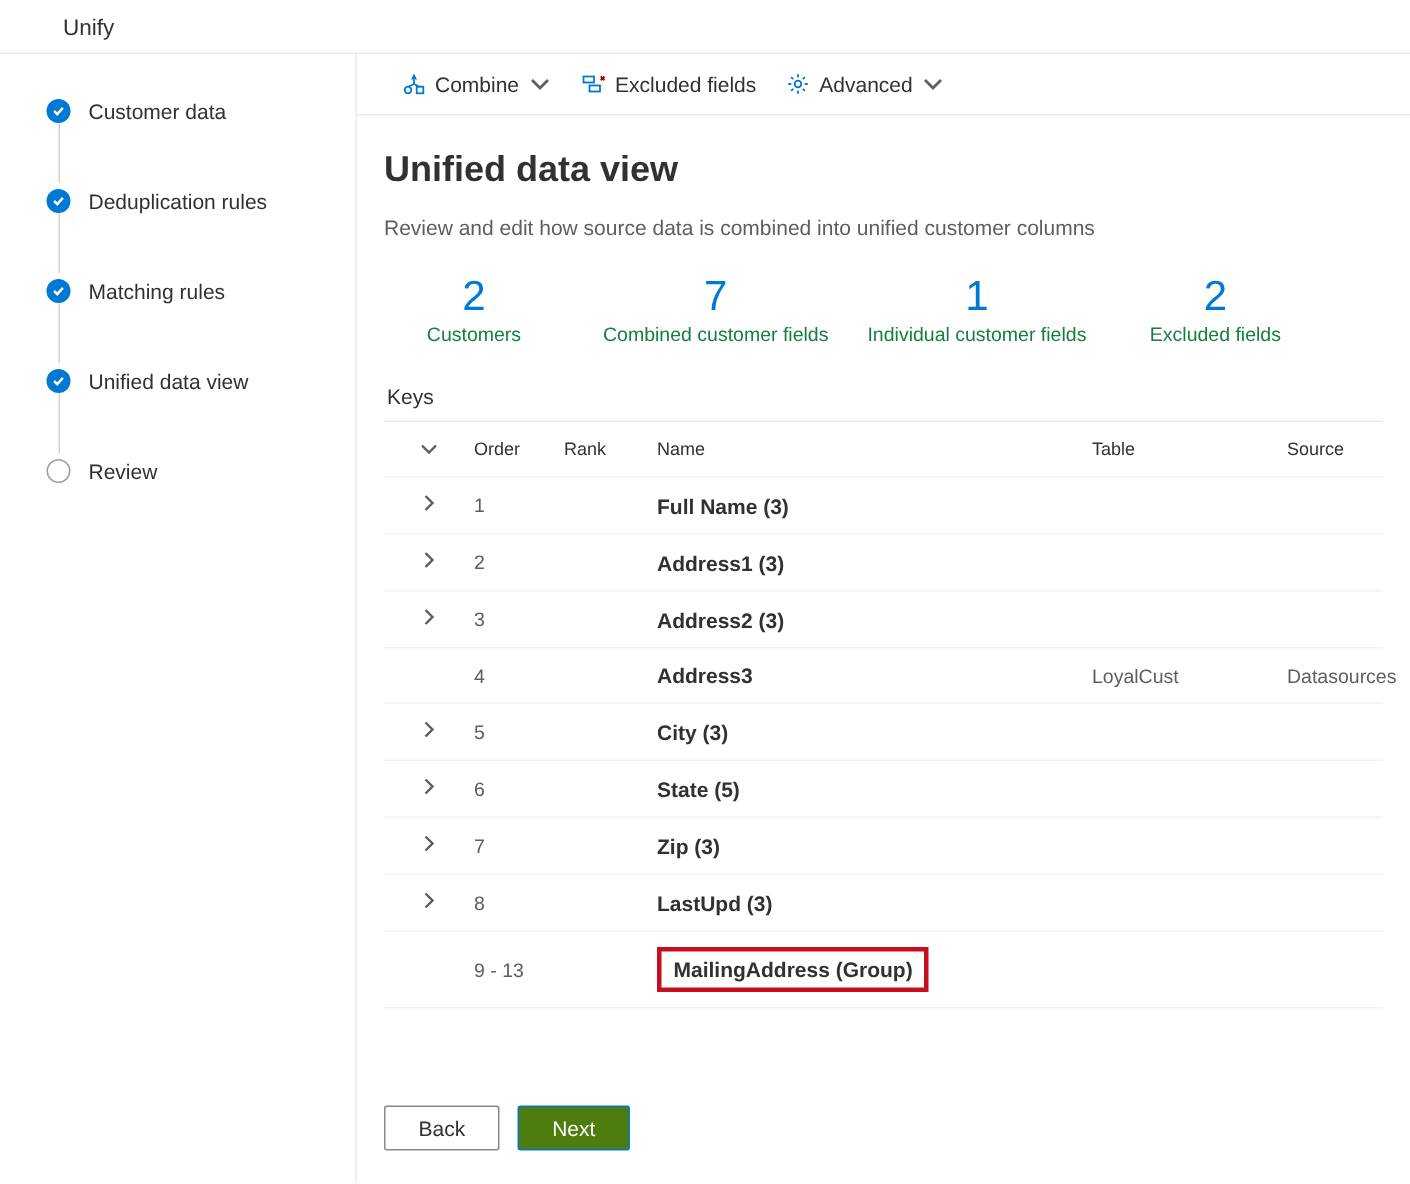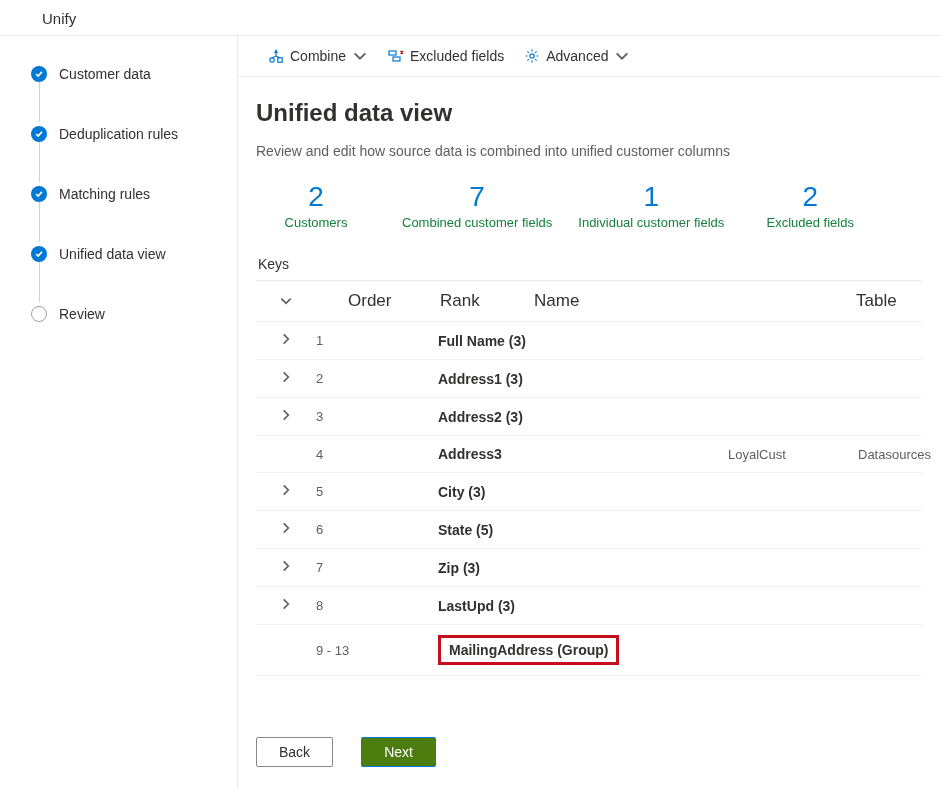--- a/index.html
+++ b/index.html
@@ -27,29 +27,29 @@
   .subtitle { color: #605e5c; margin-bottom: 22px; }
   .stats { display: flex; gap: 26px; margin-bottom: 18px; }
   .stat { text-align: center; min-width: 120px; }
   .stat-val { font-size: 28px; color: #0078d4; font-weight: 400; }
   .stat-label { font-size: 13px; color: #15803d; margin-top: 2px; }
   .tabs { display: flex; gap: 22px; border-bottom: 1px solid #edebe9; margin-bottom: 0; }
   .tab { padding: 8px 2px; cursor: pointer; font-size: 14px; color: #323130; }
   .tab.active { border-bottom: 3px solid #0078d4; font-weight: 600; }
   .table { width: 100%; }
   .thead, .trow { display: grid; grid-template-columns: 60px 60px 62px 290px 130px 84px; align-items: center; padding: 10px 0; border-bottom: 1px solid #f3f2f1; }
-  .thead { font-size: 17px; color: #323130; gap: 32px; }
+  .thead { font-size: 12px; color: #323130; }
   .thead .th.chev-col { display: flex; justify-content: center; }
   .chev-cell { display: flex; justify-content: center; }
   .chev { width: 14px; height: 14px; color: #605e5c; }
   .cell { font-size: 14px; color: #323130; }
   .cell.name { font-weight: 600; }
   .cell.muted { color: #605e5c; font-size: 13px; font-weight: 400; }
   .highlight-box { border: 3px solid #c50f1f; padding: 4px 8px; display: inline-block; }
-  .footer { padding: 18px 30px 22px 18px; display: flex; gap: 28px; align-items: center; }
+  .footer { padding: 18px 30px 22px 18px; display: flex; gap: 12px; align-items: center; }
   .btn { padding: 6px 22px; font-size: 14px; border-radius: 2px; cursor: pointer; }
   .btn.secondary { background: #fff; border: 1px solid #8a8886; color: #323130; }
   .btn.primary { background: #4d7c0f; border: 1px solid #0078d4; color: #fff; }
 </style>
 </head>
 <body>
 
 <div class="app">
   <div class="titlebar">
     <span>Unify</span>

